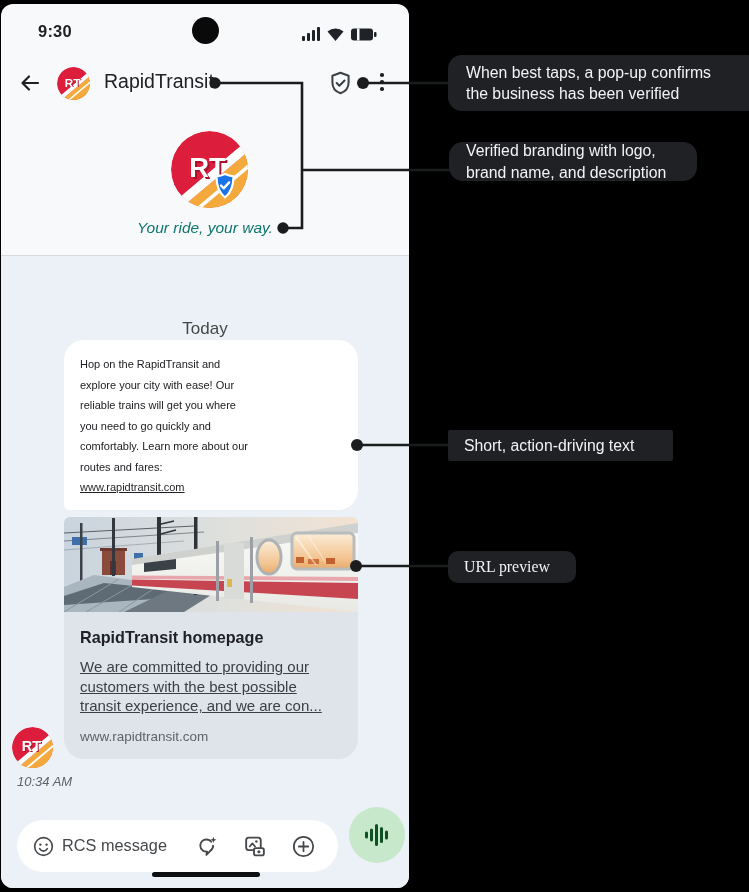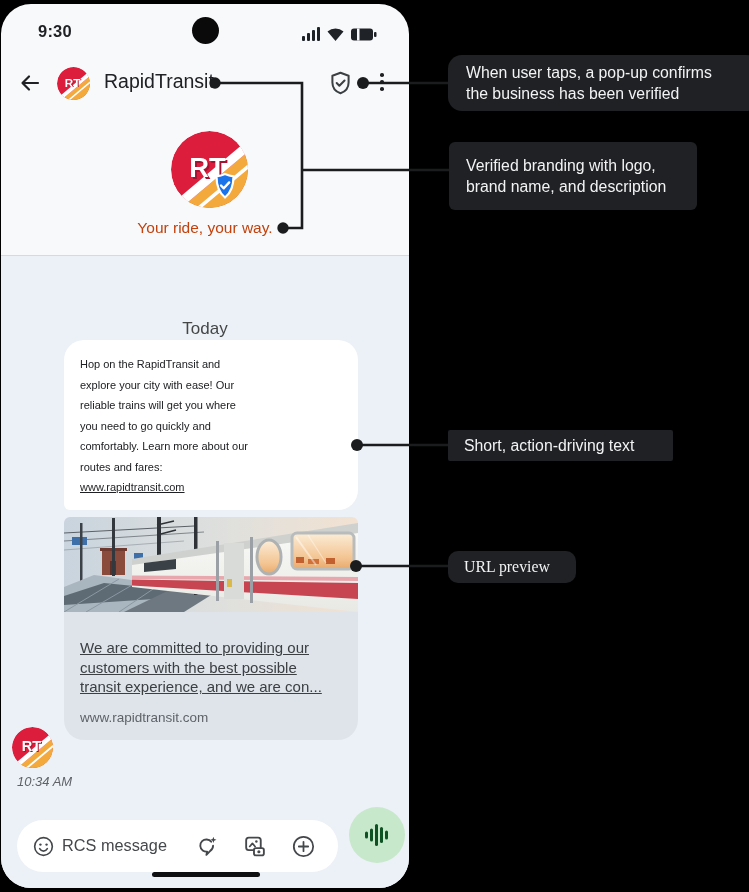--- a/index.html
+++ b/index.html
@@ -8,21 +8,21 @@
     background:#000;
     font-family:"Liberation Sans","DejaVu Sans",sans-serif;
     -webkit-font-smoothing:antialiased;
   }
   .abs{position:absolute;}
   .preline{white-space:pre-line;}
 
   
   .phone{
     position:absolute;left:1px;top:4px;width:408px;height:884px;
-    background:#F8F9FB;border-radius:30px;overflow:hidden;
+    background:#F8F9FB;border-radius:12px;overflow:hidden;
   }
   .chat-area{
     position:absolute;left:0;top:251px;width:100%;height:633px;
     background:#ECF1F7;border-top:1px solid #D6DADF;
   }
 
   
   .time{left:37px;top:18px;font-size:16.5px;font-weight:700;color:#1F2023;letter-spacing:.2px;}
   .punch-hole{left:191px;top:13px;width:27px;height:27px;border-radius:50%;background:#0A0A0A;}
   .status-icons{left:301px;top:22px;}
@@ -31,21 +31,21 @@
   .back-icon{left:16px;top:66px;}
   .header-logo{left:56px;top:63px;width:33px;height:33px;}
   .brand-title{left:103px;top:66px;font-size:19.5px;font-weight:500;color:#202124;}
   .shield-icon{left:326px;top:66px;}
   .kebab{left:379px;top:69px;width:4px;}
   .kebab i{display:block;width:3.6px;height:3.6px;border-radius:50%;background:#202124;margin:0 0 3.4px 0;}
 
   
   .profile-logo{left:170px;top:127px;width:77px;height:77px;}
   .verified-badge{left:209px;top:167px;}
-  .tagline{left:0;top:215px;width:408px;text-align:center;font-size:15.5px;color:#c2410c;}
+  .tagline{left:0;top:215px;width:408px;text-align:center;font-size:15.5px;color:#0f766e;font-style:italic;}
 
   
   .date-label{left:0;top:315px;width:408px;text-align:center;font-size:17px;color:#444746;}
   .bubble{
     left:63px;top:336px;width:294px;box-sizing:border-box;
     background:#FFFFFF;border-radius:20px 20px 20px 6px;
     padding:14px 16px 12px 16px;
     font-size:11px;line-height:20.5px;color:#202124;
   }
   .bubble a{color:#1F2023;text-decoration:underline;}
@@ -71,21 +71,21 @@
     display:flex;align-items:center;justify-content:center;}
   .gesture-bar{left:151px;top:868px;width:108px;height:5px;border-radius:3px;background:#0E0F11;}
 
   
   .callout{
     position:absolute;background:#202124;color:#F1F3F4;
     font-size:15.8px;line-height:21.5px;
     display:flex;align-items:center;box-sizing:border-box;
   }
   .callout-1{left:448px;top:55px;width:312px;height:56px;border-radius:14px;padding:0 18px;}
-  .callout-2{left:449px;top:142px;width:248px;height:68px;border-radius:6px;padding:12px 17px;}
+  .callout-2{left:449px;top:142px;width:248px;height:39px;border-radius:14px;padding:12px 17px;}
   .callout-3{left:448px;top:430px;width:225px;height:31px;border-radius:2px;padding:0 16px;}
   .callout-4{left:448px;top:551px;width:128px;height:32px;border-radius:10px;padding:0 16px;font-family:Liberation Serif, serif;}
 
   .lines{position:absolute;left:0;top:0;pointer-events:none;}
 </style>
 </head>
 <body>
 
 <svg width="0" height="0" style="position:absolute">
   <defs>
@@ -212,20 +212,21 @@
       <rect x="163" y="62" width="5" height="8" fill="#D8B94A"></rect>
       <ellipse cx="205" cy="40" rx="12" ry="17" fill="url(#sunset)" stroke="#AEB2B2" stroke-width="3"></ellipse>
       <rect x="228" y="16" width="62" height="36" rx="5" fill="url(#sunset)" stroke="#B8BCBC" stroke-width="3"></rect>
       <rect x="232" y="40" width="8" height="6" fill="#C2602F"></rect>
       <rect x="244" y="42" width="11" height="5" fill="#D0713A"></rect>
       <rect x="262" y="41" width="9" height="6" fill="#C2602F"></rect>
       <path d="M232,20 L252,48" stroke="#FFFFFF" stroke-width="2" opacity=".45"></path>
       <path d="M244,18 L262,46" stroke="#FFFFFF" stroke-width="1.2" opacity=".4"></path>
     </svg>
     <div class="preview-body">
+      <div class="preview-title">RapidTransit homepage</div>
       <div class="preview-desc preline">We are committed to providing our
 customers with the best possible
 transit experience, and we are con...</div>
       <div class="preview-domain">www.rapidtransit.com</div>
     </div>
   </div>
 
   <svg class="abs msg-avatar" viewBox="0 0 76 76">
       <use href="#rtlogo"></use>
     </svg>
@@ -280,21 +281,21 @@
   <g fill="#1B1C1E">
     <circle cx="215" cy="83" r="5.7"></circle>
     <circle cx="283" cy="228" r="5.7"></circle>
     <circle cx="363" cy="83" r="6"></circle>
     <circle cx="357" cy="445" r="6"></circle>
     <circle cx="356" cy="566" r="6"></circle>
   </g>
 </svg>
 
 <div class="callout callout-1">
-  <span class="preline">When user taps, a pop-up confirms
+  <span class="preline">When best taps, a pop-up confirms
 the business has been verified</span>
 </div>
 <div class="callout callout-2">
   <span class="preline">Verified branding with logo,
 brand name, and description</span>
 </div>
 <div class="callout callout-3">
   <span>Short, action-driving text</span>
 </div>
 <div class="callout callout-4">

